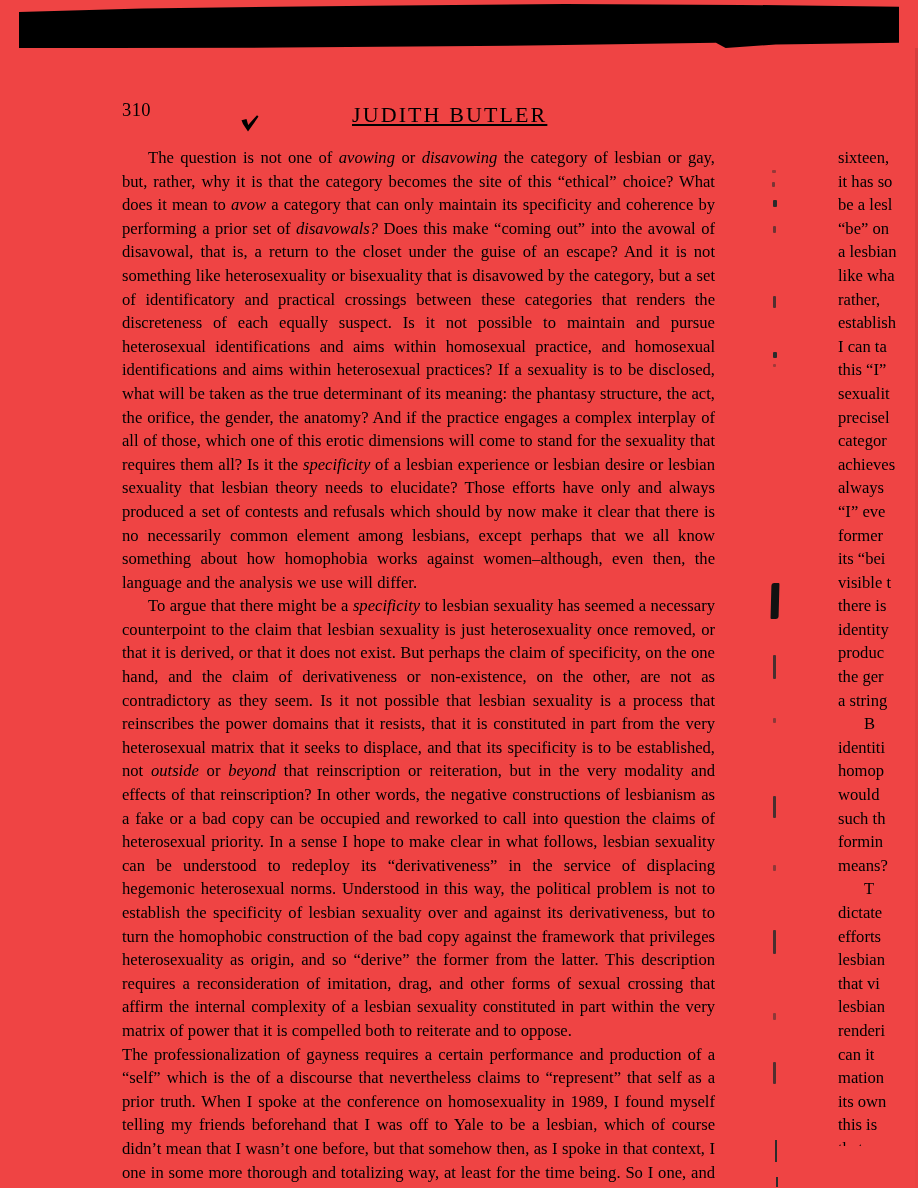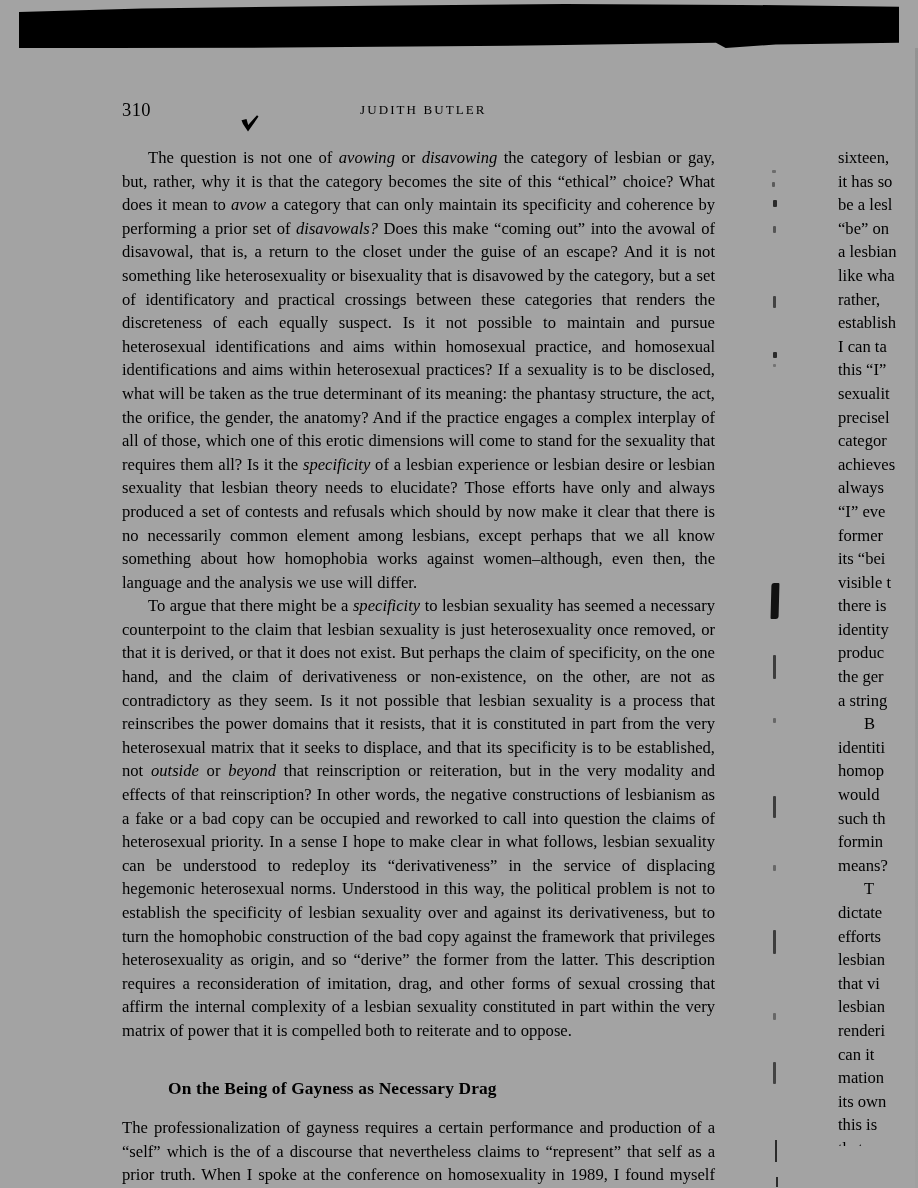--- a/index.html
+++ b/index.html
@@ -13,21 +13,21 @@
     font-family: "Liberation Serif", "DejaVu Serif", serif;
     color: #000000;
     overflow: hidden;
     position: relative;
   }
 
   
   #scan-page {
     position: absolute;
     inset: 0;
-    background: #a3a3a3;
+    background: #ef4444;
   }
   #scan-top-band {
     position: absolute;
     left: 19px;
     top: 4px;
     width: 880px;
     height: 44px;
     background: #000000;
     clip-path: polygon(0% 18%, 14% 10%, 40% 4%, 62% 0%, 82% 2%, 100% 6%,
                        100% 88%, 86% 92%, 80.3% 100%, 79.2% 88%, 60% 94%,
@@ -52,24 +52,25 @@
   }
   #folio {
     position: absolute;
     left: 122px;
     top: 0;
     font-size: 18.5px;
     letter-spacing: 0.4px;
   }
   #running-head {
     position: absolute;
-    left: 360px;
+    left: 352px;
     top: 2px;
-    font-size: 13px;
+    font-size: 22px;
     letter-spacing: 2.1px;
+    text-decoration: underline;
   }
   #check-mark {
     position: absolute;
     left: 238px;
     top: 12px;
     width: 24px;
     height: 24px;
   }
 
   
@@ -169,21 +170,20 @@
         <path d="M3.5 8.2 L8.5 7.0 L10.2 13.0 L19.0 3.2 L20.5 4.6 L10.0 19.5 L5.0 12.0 Z" fill="#000000"></path>
       </svg>
     </div>
     <div id="running-head">JUDITH BUTLER</div>
   </div>
 
   <div id="main-column">
     <p>The question is not one of <em>avowing</em> or <em>disavowing</em> the category of lesbian or gay, but, rather, why it is that the category becomes the site of this “ethical” choice? What does it mean to <em>avow</em> a category that can only maintain its specificity and coherence by performing a prior set of <em>disavowals?</em> Does this make “coming out” into the avowal of disavowal, that is, a return to the closet under the guise of an escape? And it is not something like heterosexuality or bisexuality that is disavowed by the category, but a set of identificatory and practical crossings between these categories that renders the discreteness of each equally suspect. Is it not possible to maintain and pursue heterosexual identifications and aims within homosexual practice, and homosexual identifications and aims within heterosexual practices? If a sexuality is to be disclosed, what will be taken as the true determinant of its meaning: the phantasy structure, the act, the orifice, the gender, the anatomy? And if the practice engages a complex interplay of all of those, which one of this erotic dimensions will come to stand for the sexuality that requires them all? Is it the <em>specificity</em> of a lesbian experience or lesbian desire or lesbian sexuality that lesbian theory needs to elucidate? Those efforts have only and always produced a set of contests and refusals which should by now make it clear that there is no necessarily common element among lesbians, except perhaps that we all know something about how homophobia works against women–although, even then, the language and the analysis we use will differ.</p>
     <p>To argue that there might be a <em>specificity</em> to lesbian sexuality has seemed a necessary counterpoint to the claim that lesbian sexuality is just heterosexuality once removed, or that it is derived, or that it does not exist. But perhaps the claim of specificity, on the one hand, and the claim of derivativeness or non-existence, on the other, are not as contradictory as they seem. Is it not possible that lesbian sexuality is a process that reinscribes the power domains that it resists, that it is constituted in part from the very heterosexual matrix that it seeks to displace, and that its specificity is to be established, not <em>outside</em> or <em>beyond</em> that reinscription or reiteration, but in the very modality and effects of that reinscription? In other words, the negative constructions of lesbianism as a fake or a bad copy can be occupied and reworked to call into question the claims of heterosexual priority. In a sense I hope to make clear in what follows, lesbian sexuality can be understood to redeploy its “derivativeness” in the service of displacing hegemonic heterosexual norms. Understood in this way, the political problem is not to establish the specificity of lesbian sexuality over and against its derivativeness, but to turn the homophobic construction of the bad copy against the framework that privileges heterosexuality as origin, and so “derive” the former from the latter. This description requires a reconsideration of imitation, drag, and other forms of sexual crossing that affirm the internal complexity of a lesbian sexuality constituted in part within the very matrix of power that it is compelled both to reiterate and to oppose.</p>
 
-    <p class="section-heading">On the Being of Gayness as Necessary Drag</p>
 
     <p class="no-indent">The professionalization of gayness requires a certain performance and production of a “self” which is the  of a discourse that nevertheless claims to “represent” that self as a prior truth. When I spoke at the conference on homosexuality in 1989, I found myself telling my friends beforehand that I was off to Yale to be a lesbian, which of course didn’t mean that I wasn’t one before, but that somehow then, as I spoke in that context, I  one in some more thorough and totalizing way, at least for the time being. So I  one, and my qualifications are even fairly unambiguous. Since I was</p>
   </div>
 
   <div id="next-page-column">
       <span class="ln">sixteen,</span>
       <span class="ln">it has so</span>
       <span class="ln">be a lesl</span>
       <span class="ln">“be” on</span>
       <span class="ln">a lesbian</span>

